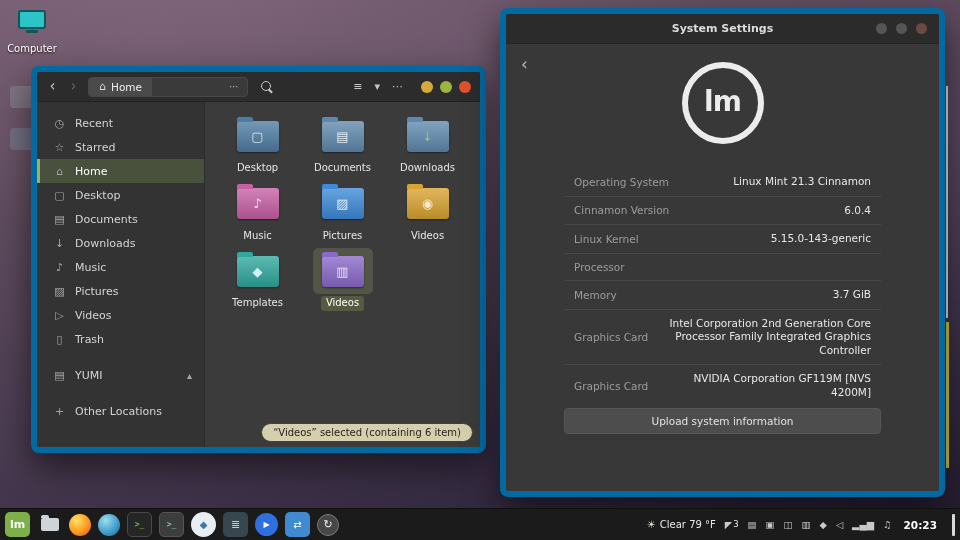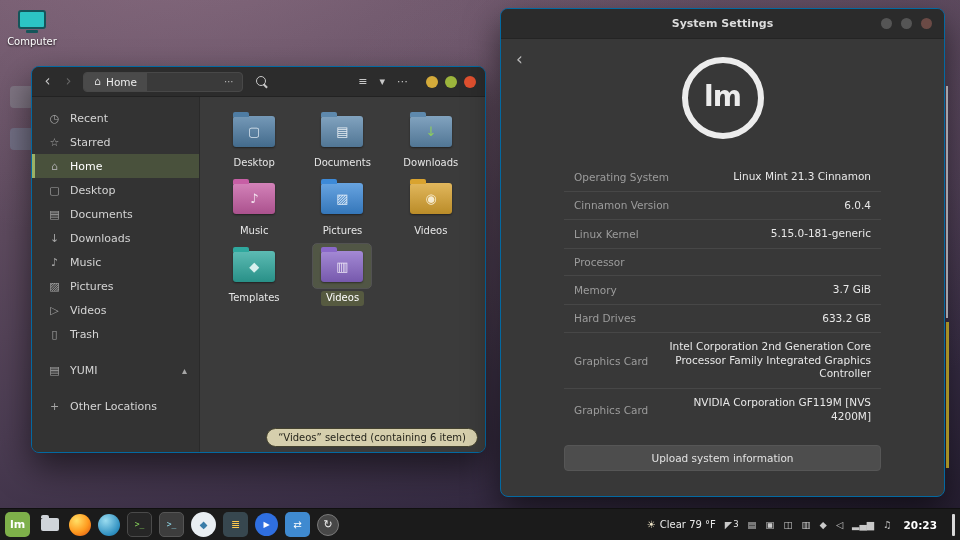--- a/index.html
+++ b/index.html
@@ -14,25 +14,25 @@
     color:#ddd;
   }
   
   .edge-bar-white{position:absolute;right:12px;top:86px;width:2px;height:232px;background:#eceaf0;opacity:.9;}
   .edge-bar-yellow{position:absolute;right:11px;top:322px;width:3px;height:146px;background:#e4c733;opacity:.95;}
 
   
   .dicon{position:absolute;width:54px;text-align:center;}
   .dicon .mon{width:28px;height:19px;margin:0 auto;background:#2cc4c4;border:2px solid #14555a;border-radius:3px;}
   .dicon .stand{width:12px;height:3px;margin:1px auto 0;background:#14555a;border-radius:1px;}
-  .dicon .dlabel{margin-top:3px;font-size:10px;color:#fff;text-shadow:0 1px 2px rgba(0,0,0,.8);}
+  .dicon .dlabel{margin-top:10px;font-size:10px;color:#fff;text-shadow:0 1px 2px rgba(0,0,0,.8);}
   .dicon-partial{position:absolute;width:24px;height:22px;border-radius:4px;background:#8e9299;opacity:.5;}
 
   
-  .win{position:absolute;background:#383838;border:1px solid #0369a1;border-radius:8px;
+  .win{position:absolute;background:#383838;border:6px solid #0369a1;border-radius:8px;
        box-shadow:0 14px 34px rgba(0,0,0,.55);overflow:hidden;}
 
   
   #nemo{left:31px;top:66px;width:455px;height:387px;}
   .toolbar{height:30px;background:#2c2c2c;border-bottom:1px solid #222;display:flex;align-items:center;padding:0 9px;gap:8px;}
   .navb{color:#c8c8c8;font-size:15px;width:13px;text-align:center;line-height:1;cursor:default;}
   .navb.dis{color:#666;}
   .crumb{display:flex;align-items:center;width:160px;height:20px;background:#3a3a3a;border:1px solid #484848;border-radius:4px;overflow:hidden;}
   .crumb .seg{display:flex;align-items:center;gap:5px;height:100%;padding:0 10px;background:#4a4a4a;font-size:10.5px;color:#eee;}
   .crumb .seg .hg{font-size:11px;color:#d8d8d8;}
@@ -81,21 +81,21 @@
   .logo{width:82px;height:82px;border:6px solid #ececec;border-radius:50%;margin:18px auto 0;
         display:flex;align-items:center;justify-content:center;}
   .logo span{font-size:28px;font-weight:800;letter-spacing:-1px;color:#ececec;margin-top:-3px;}
   .sysinfo{width:317px;margin:24px auto 0;}
   .srow{display:flex;justify-content:space-between;align-items:center;gap:12px;padding:7px 10px;}
   .srow + .srow{border-top:1px solid #474747;}
   .slabel{font-size:10.5px;color:#9c9c9c;white-space:nowrap;}
   .svalue{font-size:10.5px;color:#e8e8e8;text-align:right;max-width:212px;line-height:1.3;}
   .sbtn{width:317px;height:26px;margin:13px auto 0;background:#4d4d4d;border:1px solid #565656;border-radius:4px;
         display:flex;align-items:center;justify-content:center;font-size:10.5px;color:#e2e2e2;}
-  .sbtn.first{margin-top:15px;}
+  .sbtn.first{margin-top:1px;}
 
   
   .taskbar{position:absolute;left:0;right:0;bottom:0;height:32px;background:#1b1b1b;border-top:1px solid #101010;
            display:flex;align-items:center;padding:0 5px;gap:7px;z-index:50;}
   .app{width:25px;height:25px;border-radius:5px;display:flex;align-items:center;justify-content:center;font-size:9px;}
   .a-menu{background:#7eb04a;color:#fff;font-weight:800;font-size:11px;}
   .fm-ico{width:18px;height:13px;background:#cfd4d9;border-radius:2px;position:relative;}
   .fm-ico::before{content:"";position:absolute;top:-3px;left:0;width:8px;height:3px;background:#cfd4d9;border-radius:2px 2px 0 0;}
   .a-firefox{width:22px;height:22px;border-radius:50%;background:radial-gradient(circle at 35% 30%,#ffe066,#ff9a1f 55%,#d84e12);}
   .a-web{width:22px;height:22px;border-radius:50%;background:radial-gradient(circle at 35% 30%,#9adcf0,#2e8fc0 70%,#1c6a96);}
@@ -298,32 +298,28 @@
     <div class="srow">
         <span class="slabel">Operating System</span>
         <span class="svalue">Linux Mint 21.3 Cinnamon</span>
       </div>
     <div class="srow">
         <span class="slabel">Cinnamon Version</span>
         <span class="svalue">6.0.4</span>
       </div>
     <div class="srow">
         <span class="slabel">Linux Kernel</span>
-        <span class="svalue">5.15.0-181-generic</span>
+        <span class="svalue">5.15.0-143-generic</span>
       </div>
     <div class="srow">
         <span class="slabel">Processor</span>
       </div>
     <div class="srow">
         <span class="slabel">Memory</span>
         <span class="svalue">3.7 GiB</span>
-      </div>
-    <div class="srow">
-        <span class="slabel">Hard Drives</span>
-        <span class="svalue">633.2 GB</span>
       </div>
     <div class="srow">
         <span class="slabel">Graphics Card</span>
         <span class="svalue">Intel Corporation 2nd Generation Core Processor Family Integrated Graphics Controller</span>
       </div>
     <div class="srow">
         <span class="slabel">Graphics Card</span>
         <span class="svalue">NVIDIA Corporation GF119M [NVS 4200M]</span>
       </div>
   </div>

